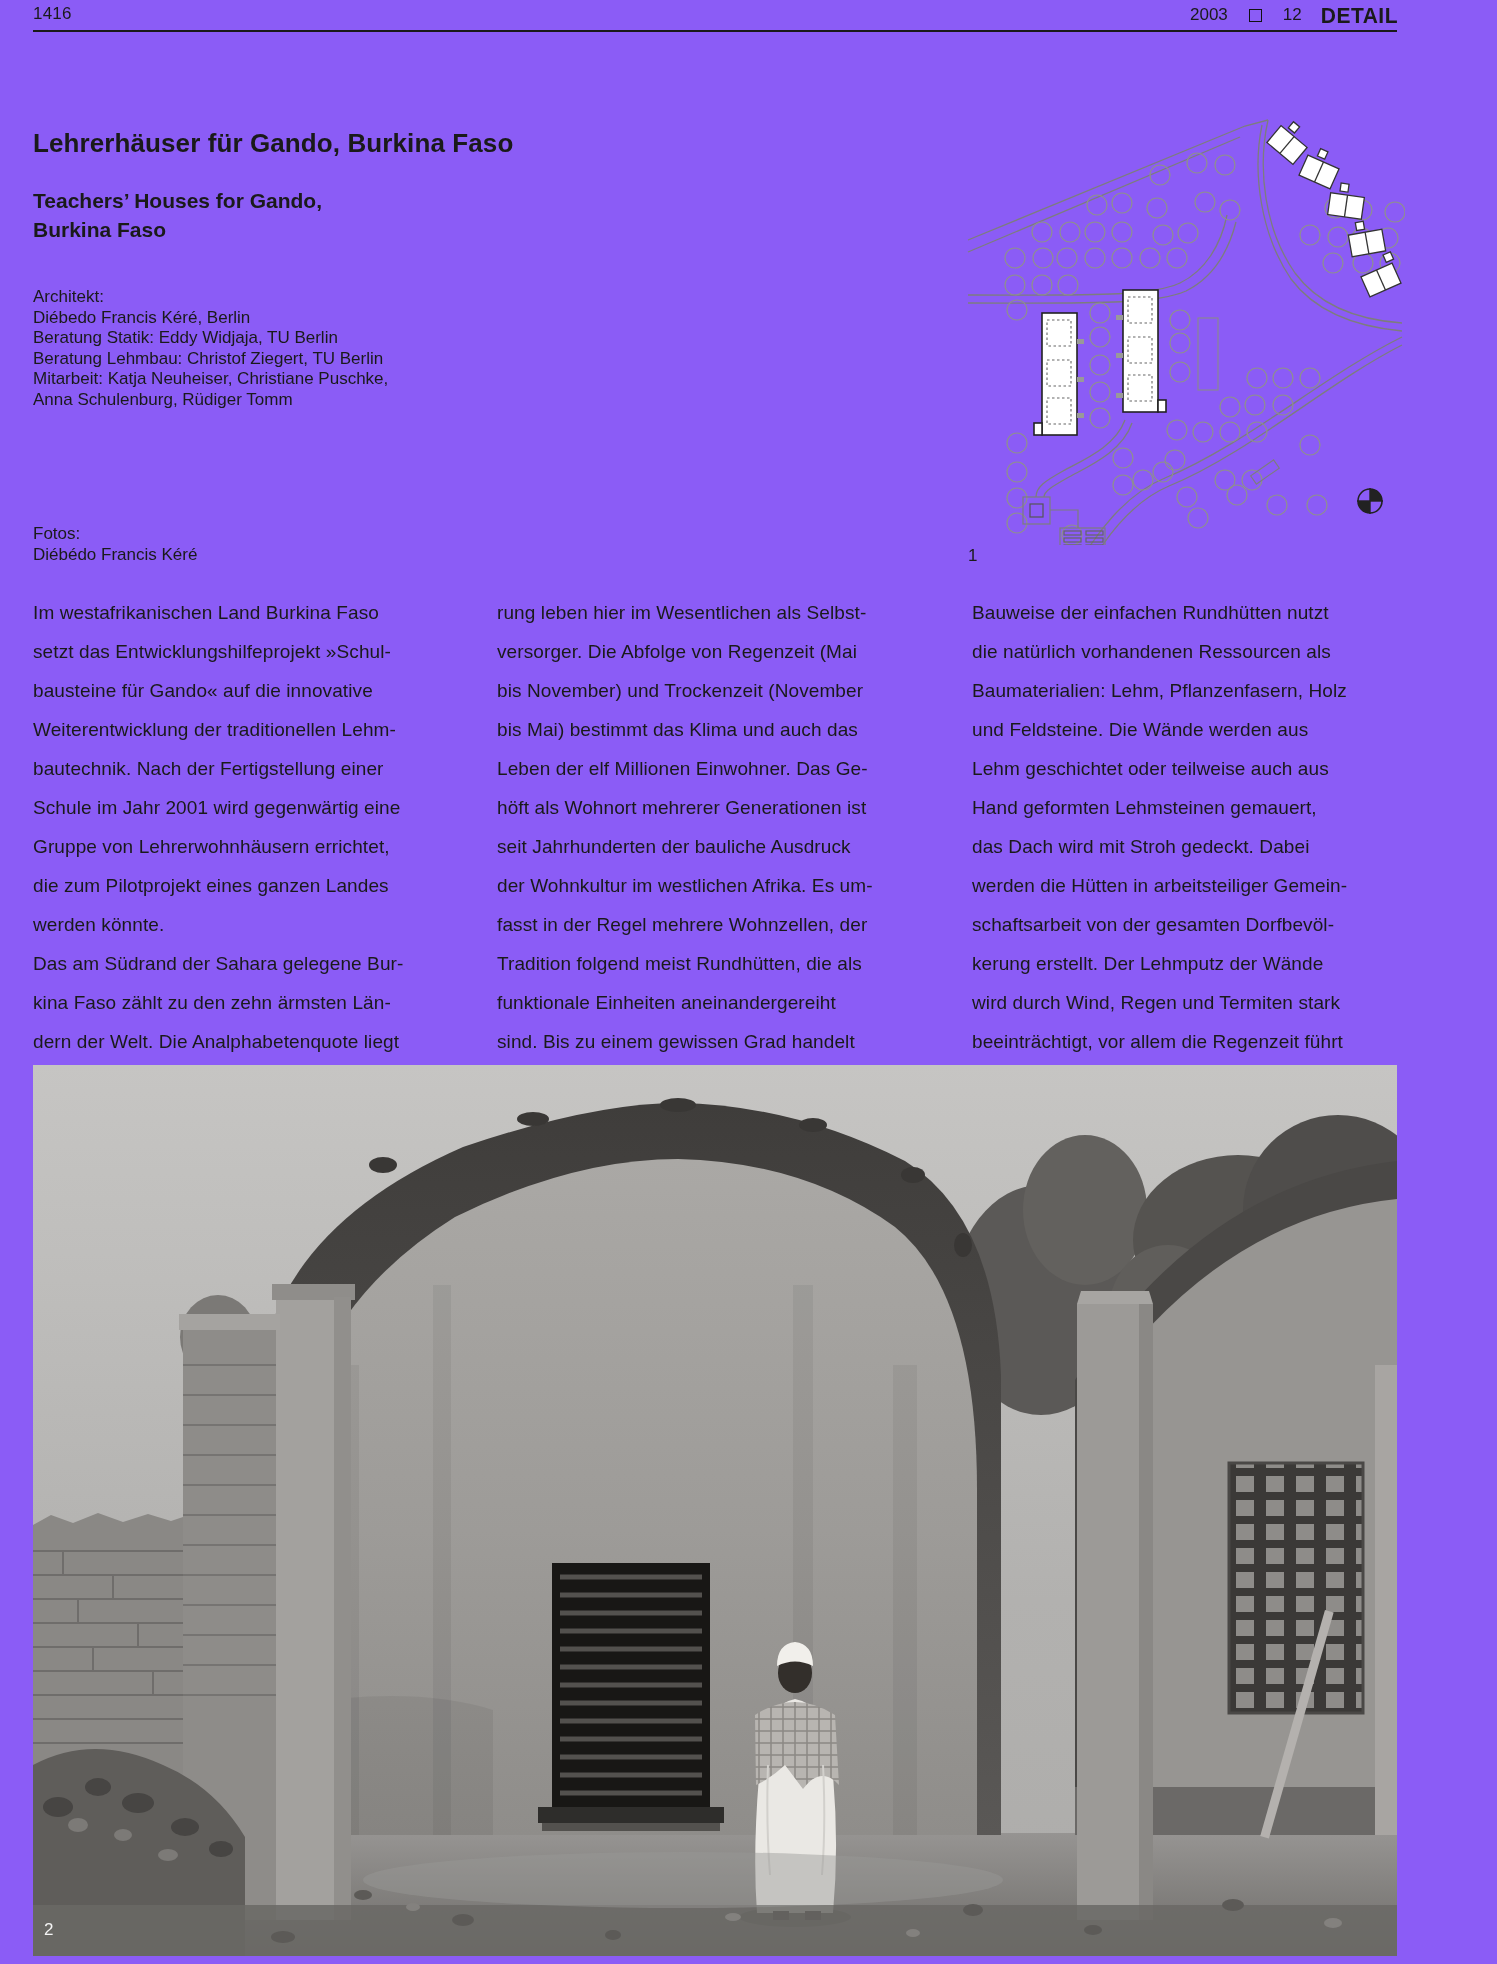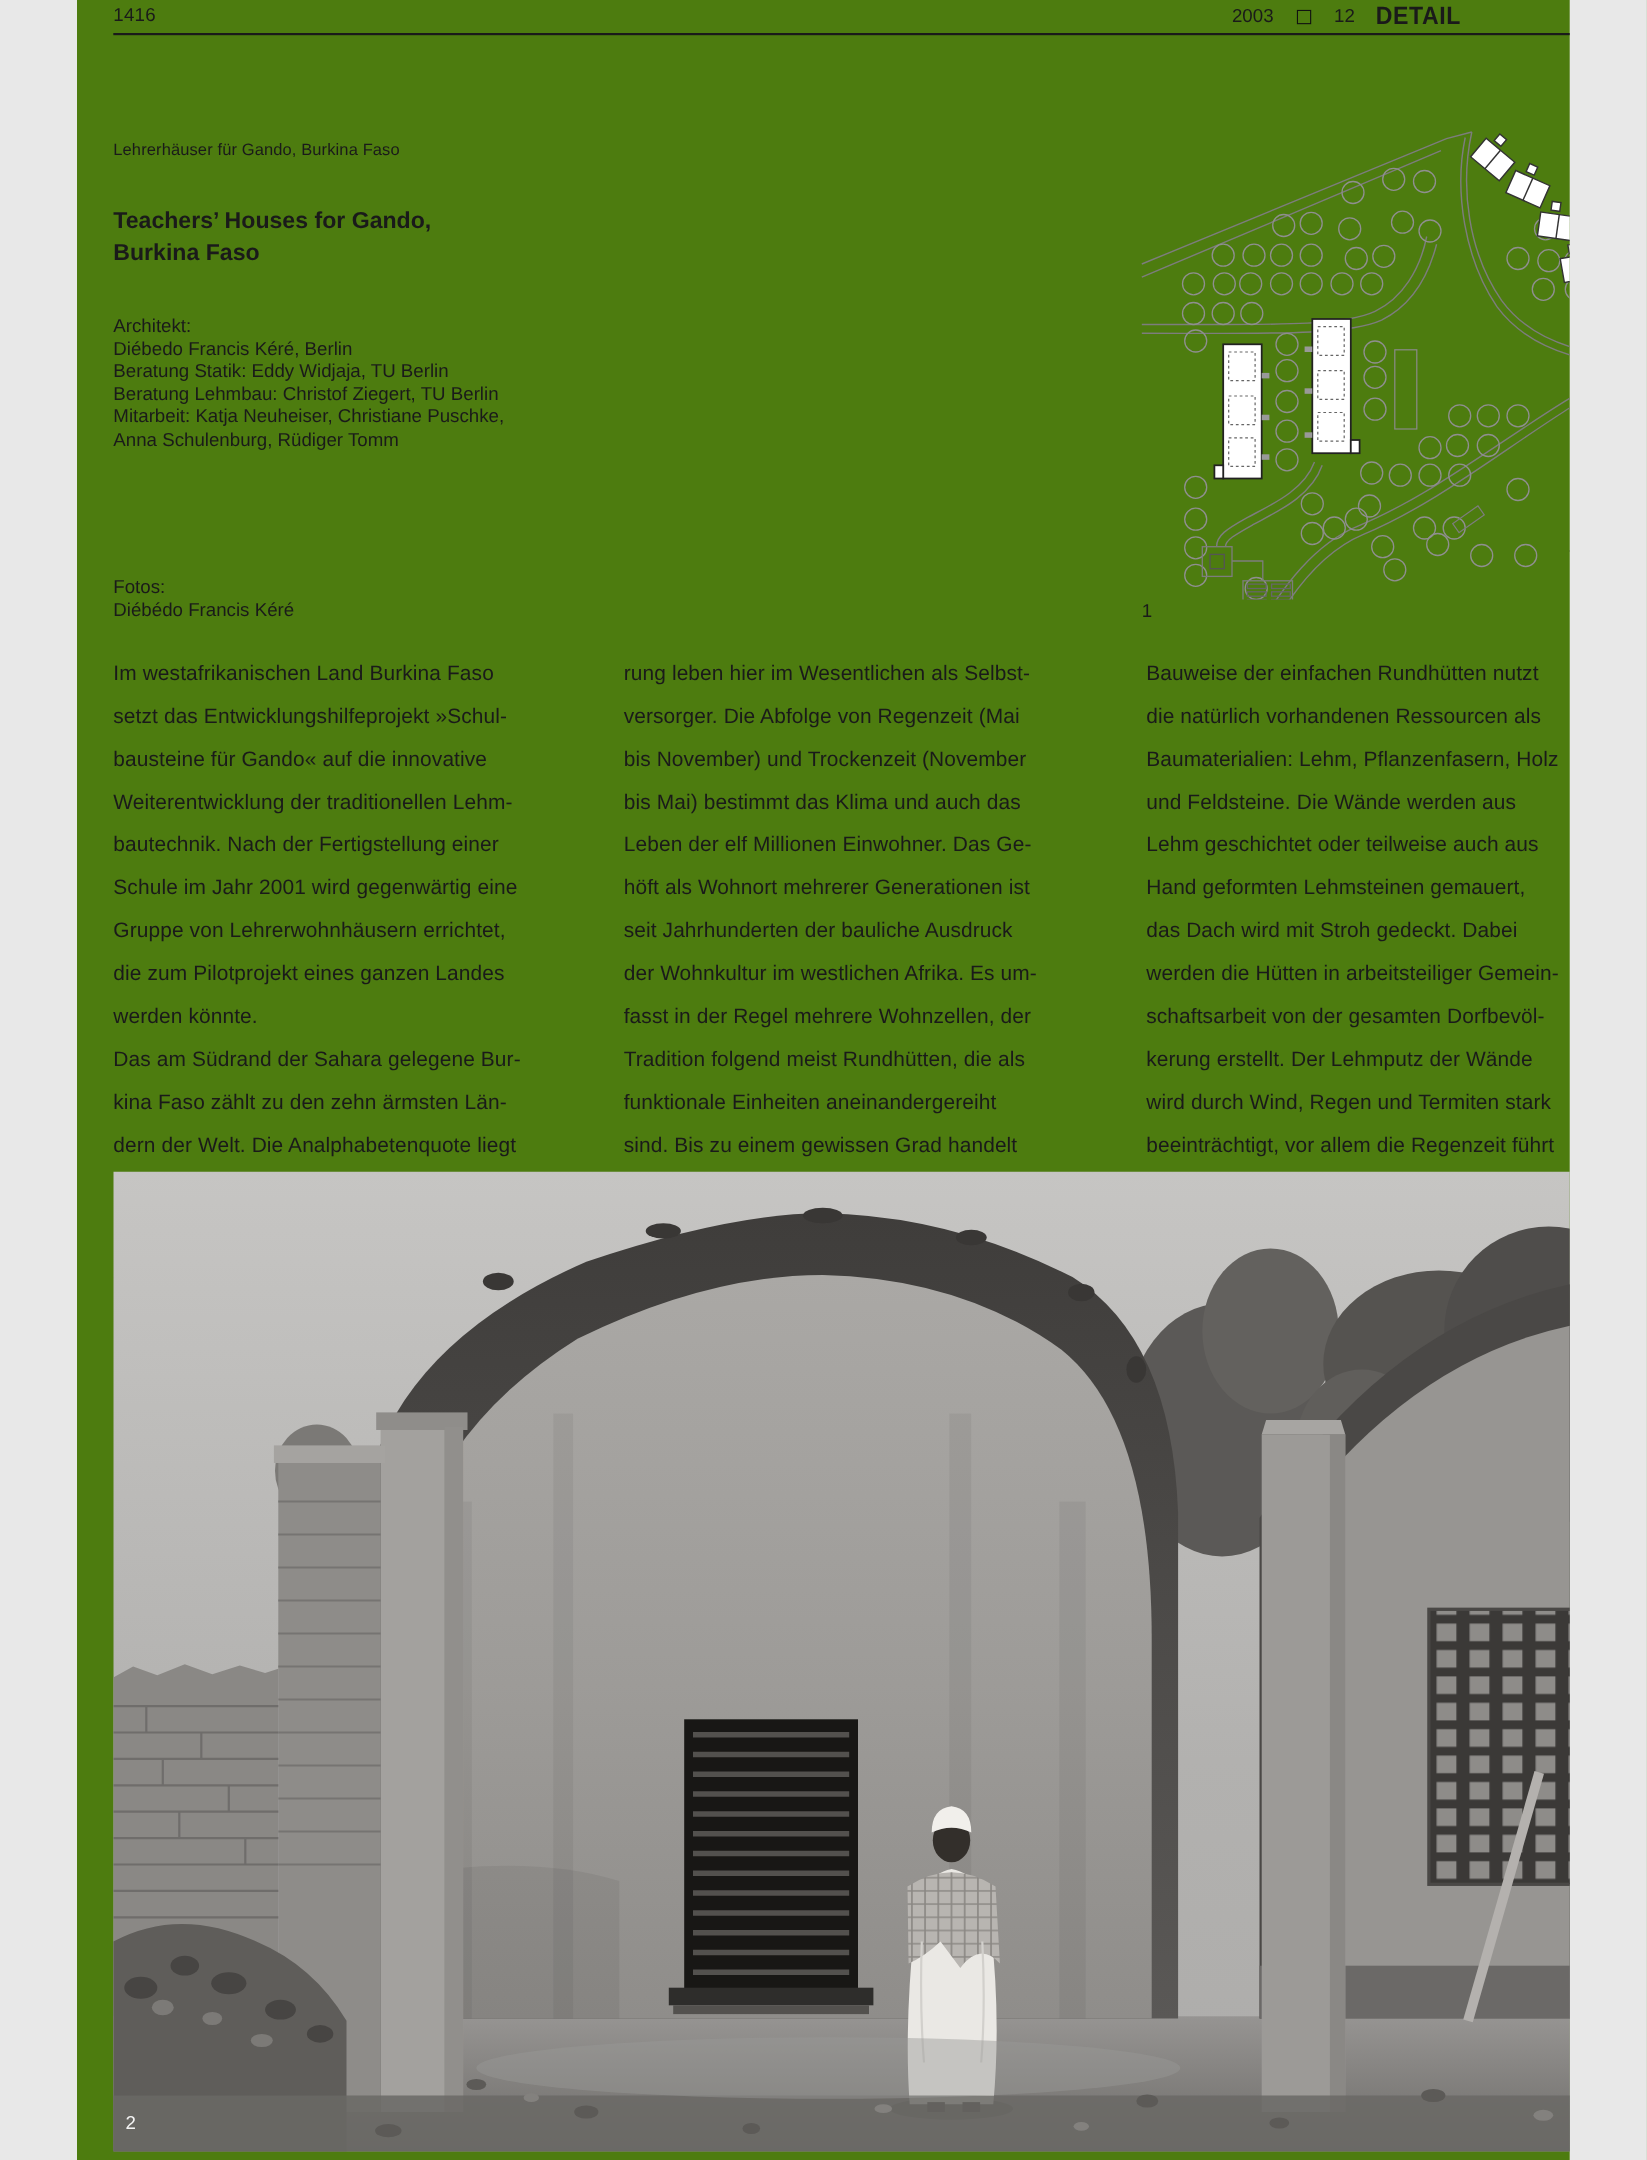--- a/index.html
+++ b/index.html
@@ -1,33 +1,33 @@
 <!DOCTYPE html>
 <html><head>
 <meta charset="utf-8">
 <style>
   html,body{margin:0;padding:0;background:#e8e8e8;}
   .page{
     position:relative;
-    width:1357px;height:1964px;
+    width:1497px;height:1964px;
     margin:0 auto;
-    background:#4d7c0f;
+    background:#8b5cf6;
     font-family:"Liberation Sans","DejaVu Sans",sans-serif;
     color:#1a1a1a;
     overflow:hidden;
   }
   .abs{position:absolute;}
   
   .folio{left:33px;top:4px;font-size:17px;letter-spacing:.2px;}
   .header-right{right:99px;top:3px;display:flex;align-items:center;gap:19px;font-size:17px;}
   .issue-square{display:inline-block;width:11px;height:11px;border:1.6px solid #111;margin:0 2px;}
   .magazine-logo{font-size:21px;font-weight:800;letter-spacing:.5px;transform:scaleY(1.08);}
   .header-rule{left:33px;top:30px;width:1364px;height:2px;background:#1a1a1a;}
   
-  .title-de{left:33px;top:128px;font-size:15px;font-weight:normal;letter-spacing:.1px;}
+  .title-de{left:33px;top:128px;font-size:26px;font-weight:bold;letter-spacing:.1px;}
   .title-en{left:33px;top:186px;font-size:21px;font-weight:bold;line-height:29px;white-space:pre-line;}
   .credits{left:33px;top:287px;font-size:17px;line-height:20.5px;white-space:pre-line;}
   .fotos{left:33px;top:524px;font-size:17px;line-height:20.5px;white-space:pre-line;}
   
   .bodycol{top:593px;width:436px;font-size:19px;line-height:39px;white-space:pre-line;letter-spacing:.1px;}
   .col1{left:33px;}
   .col2{left:497px;}
   .col3{left:972px;}
   .fig-caption{font-size:17px;color:#1a1a1a;}
   .caption-1{left:968px;top:546px;}

